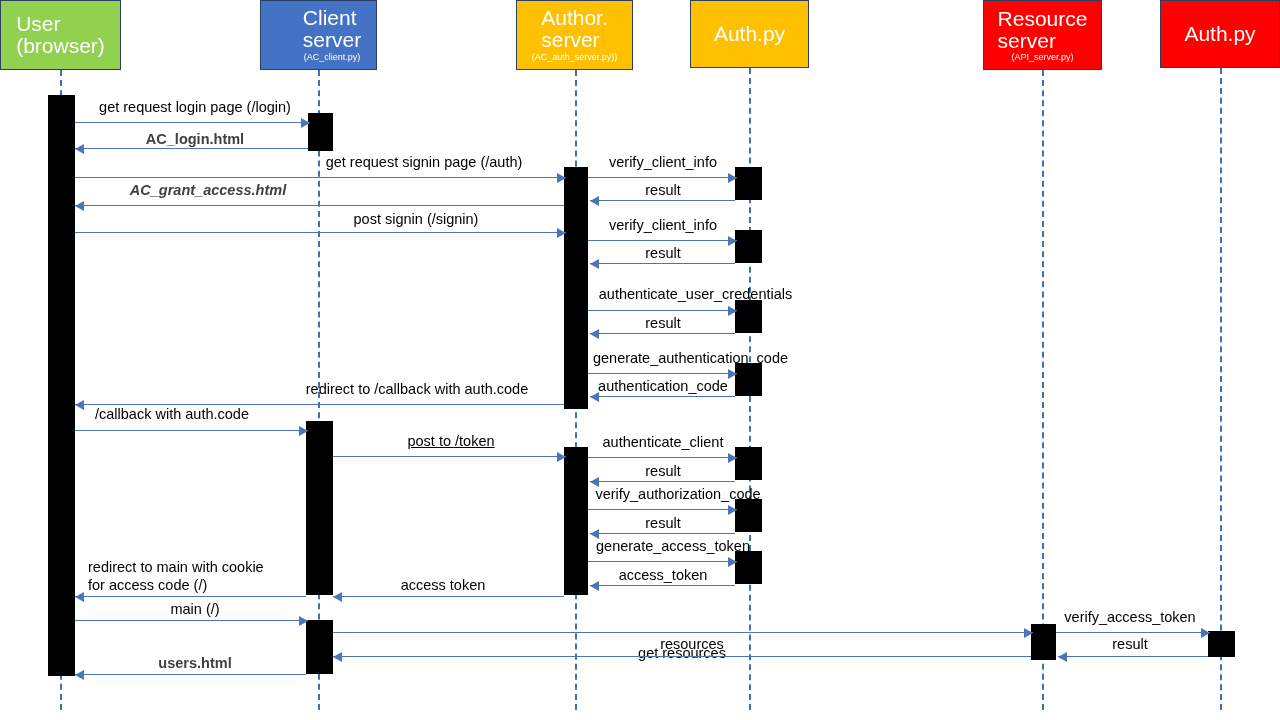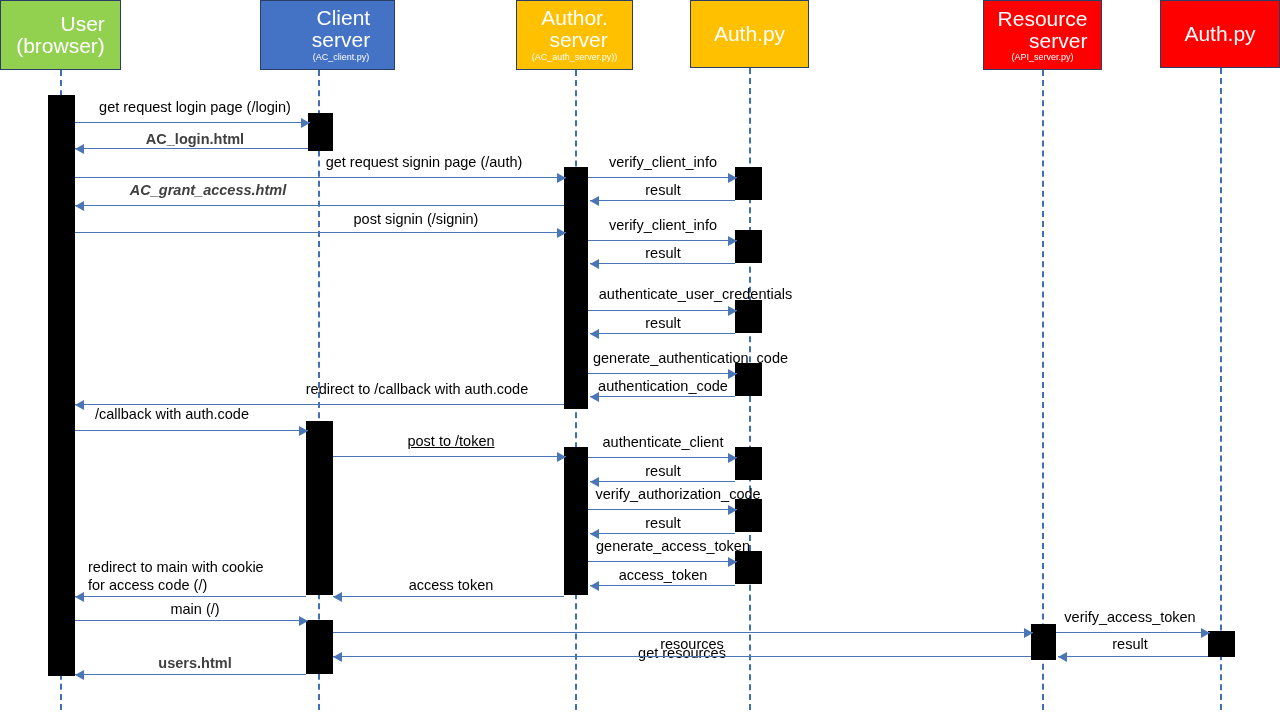--- a/index.html
+++ b/index.html
@@ -21,21 +21,21 @@
   .participant {
     position: absolute;
     box-sizing: border-box;
     border: 1px solid #2a3f66;
     display: flex;
     flex-direction: column;
     align-items: center;
     justify-content: center;
     overflow: hidden;
     color: #ffffff;
-    text-align: right;
+    text-align: left;
     line-height: 1.05;
   }
   .p-title {
     font-size: 21px;
     letter-spacing: 0px;
     white-space: pre-line;
     color: #ffffff;
   }
   .p-sub {
     font-size: 9px;
@@ -89,21 +89,21 @@
 </style>
 </head>
 <body>
 
 <div id="canvas">
   <div id="participants-layer">
       <div class="participant" style="left: 0px; top: 0px; width: 121px; height: 70px; background: rgb(146, 208, 80);">
         <div class="p-title">User
 (browser)</div>
       </div>
-      <div class="participant" style="left: 260px; top: 0px; width: 135px; height: 70px; background: rgb(68, 114, 196); padding-left: 27px;">
+      <div class="participant" style="left: 260px; top: 0px; width: 117px; height: 70px; background: rgb(68, 114, 196); padding-left: 27px;">
         <div class="p-title">Client
 server</div>
         <div class="p-sub">(AC_client.py)</div>
       </div>
       <div class="participant" style="left: 516px; top: 0px; width: 117px; height: 70px; background: rgb(255, 192, 0);">
         <div class="p-title">Author.
 server</div>
         <div class="p-sub">(AC_auth_server.py))</div>
       </div>
       <div class="participant" style="left: 690px; top: 0px; width: 119px; height: 68px; background: rgb(255, 192, 0);">
@@ -205,21 +205,21 @@
       <div class="arrowhead left" style="top: 529px; left: 590px;"></div>
       <div class="msg-label center" style="left: 583px; top: 514px; width: 160px;">result</div>
       <div class="msg-line" style="left: 588px; top: 561px; width: 149px;"></div>
       <div class="arrowhead right" style="top: 557px; left: 728px;"></div>
       <div class="msg-label center" style="left: 583px; top: 537px; width: 180px;">generate_access_token</div>
       <div class="msg-line" style="left: 590px; top: 585px; width: 145px;"></div>
       <div class="arrowhead left" style="top: 581px; left: 590px;"></div>
       <div class="msg-label center" style="left: 583px; top: 566px; width: 160px;">access_token</div>
       <div class="msg-line" style="left: 333px; top: 596px; width: 231px;"></div>
       <div class="arrowhead left" style="top: 592px; left: 333px;"></div>
-      <div class="msg-label center" style="left: 336px; top: 576px; width: 230px;">access token</div>
+      <div class="msg-label center" style="left: 328px; top: 576px; width: 230px;">access token</div>
       <div class="msg-line" style="left: 75px; top: 596px; width: 231px;"></div>
       <div class="arrowhead left" style="top: 592px; left: 75px;"></div>
       <div class="msg-label left" style="left: 88px; top: 558px; width: 260px;">redirect to main with cookie
 for access code (/)</div>
       <div class="msg-line" style="left: 75px; top: 620px; width: 233px;"></div>
       <div class="arrowhead right" style="top: 616px; left: 299px;"></div>
       <div class="msg-label center" style="left: 80px; top: 600px; width: 230px;">main (/)</div>
       <div class="msg-line" style="left: 333px; top: 632px; width: 700px;"></div>
       <div class="arrowhead right" style="top: 628px; left: 1024px;"></div>
       <div class="msg-label center" style="left: 560px; top: 644px; width: 244px;">get resources</div>

